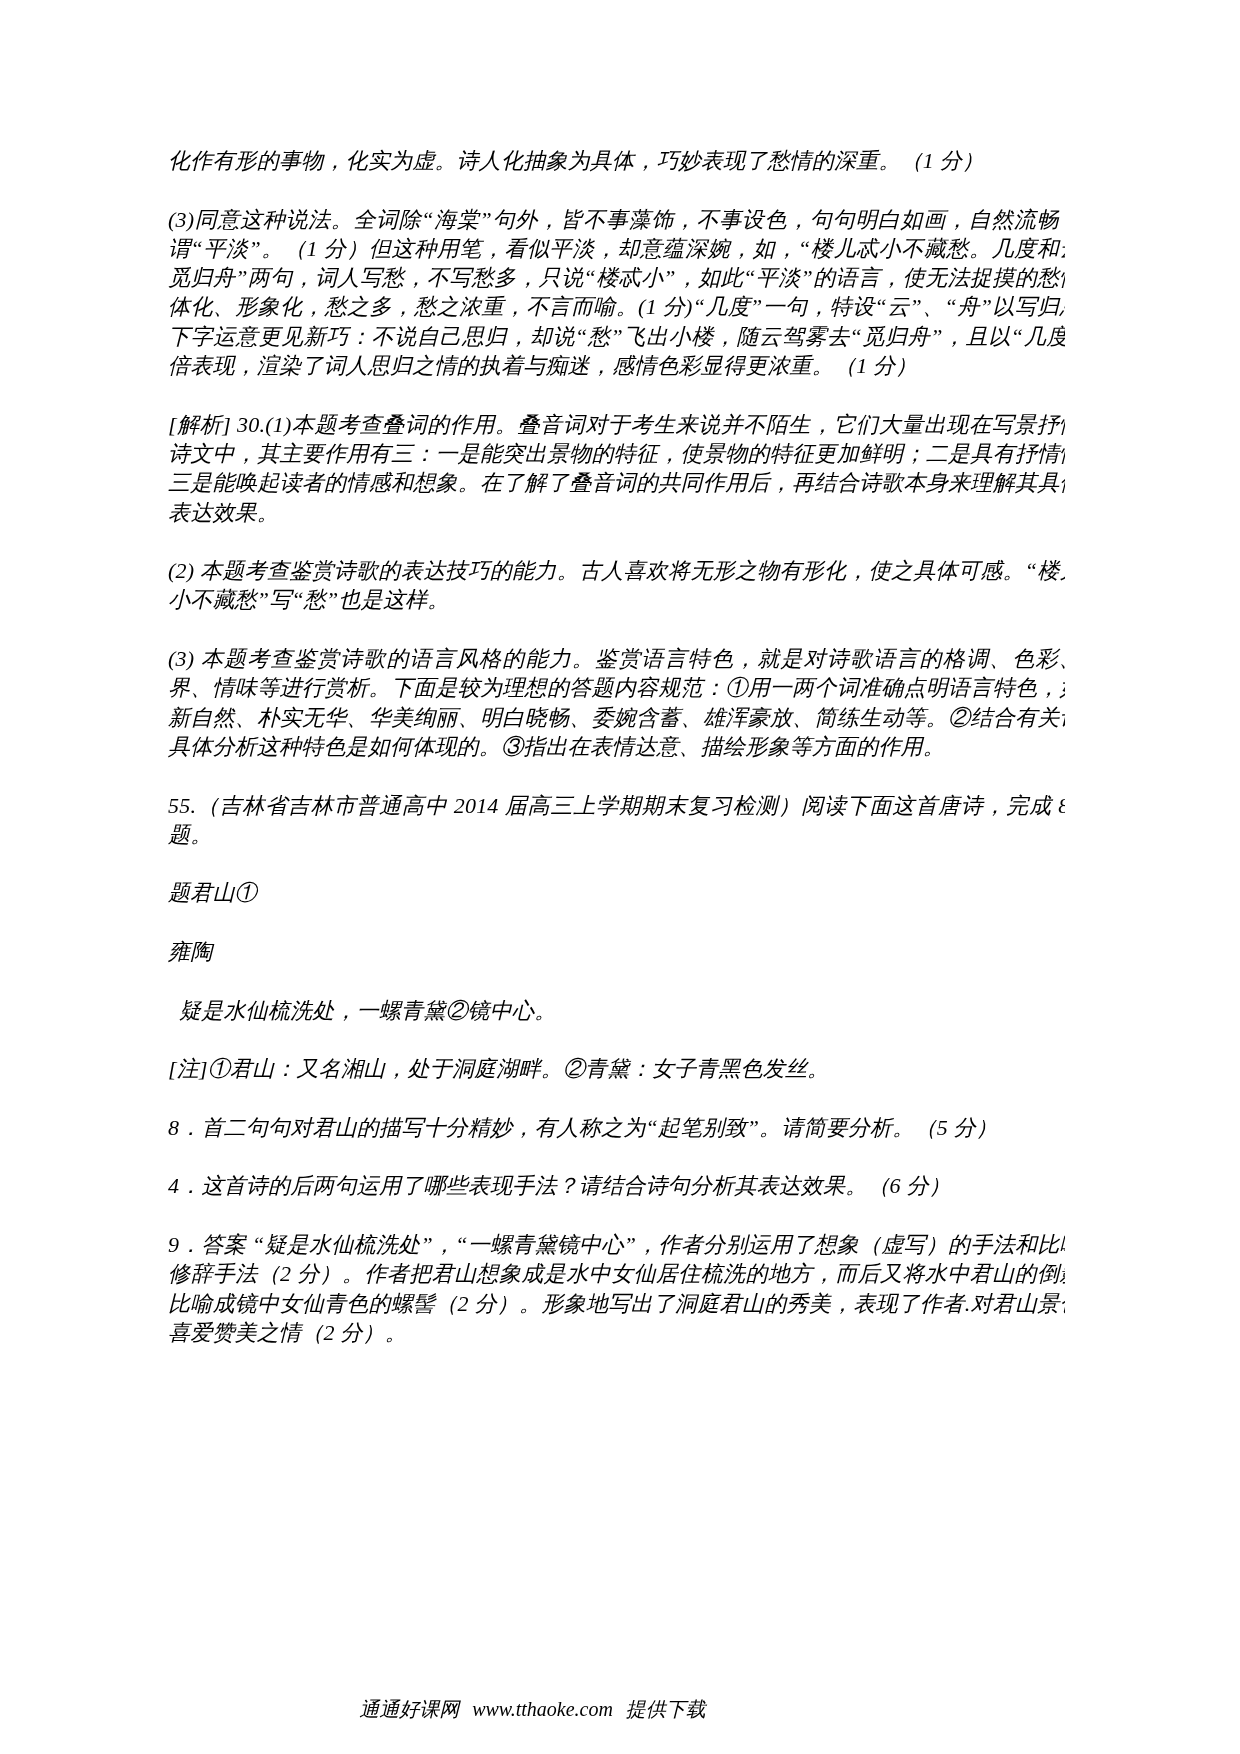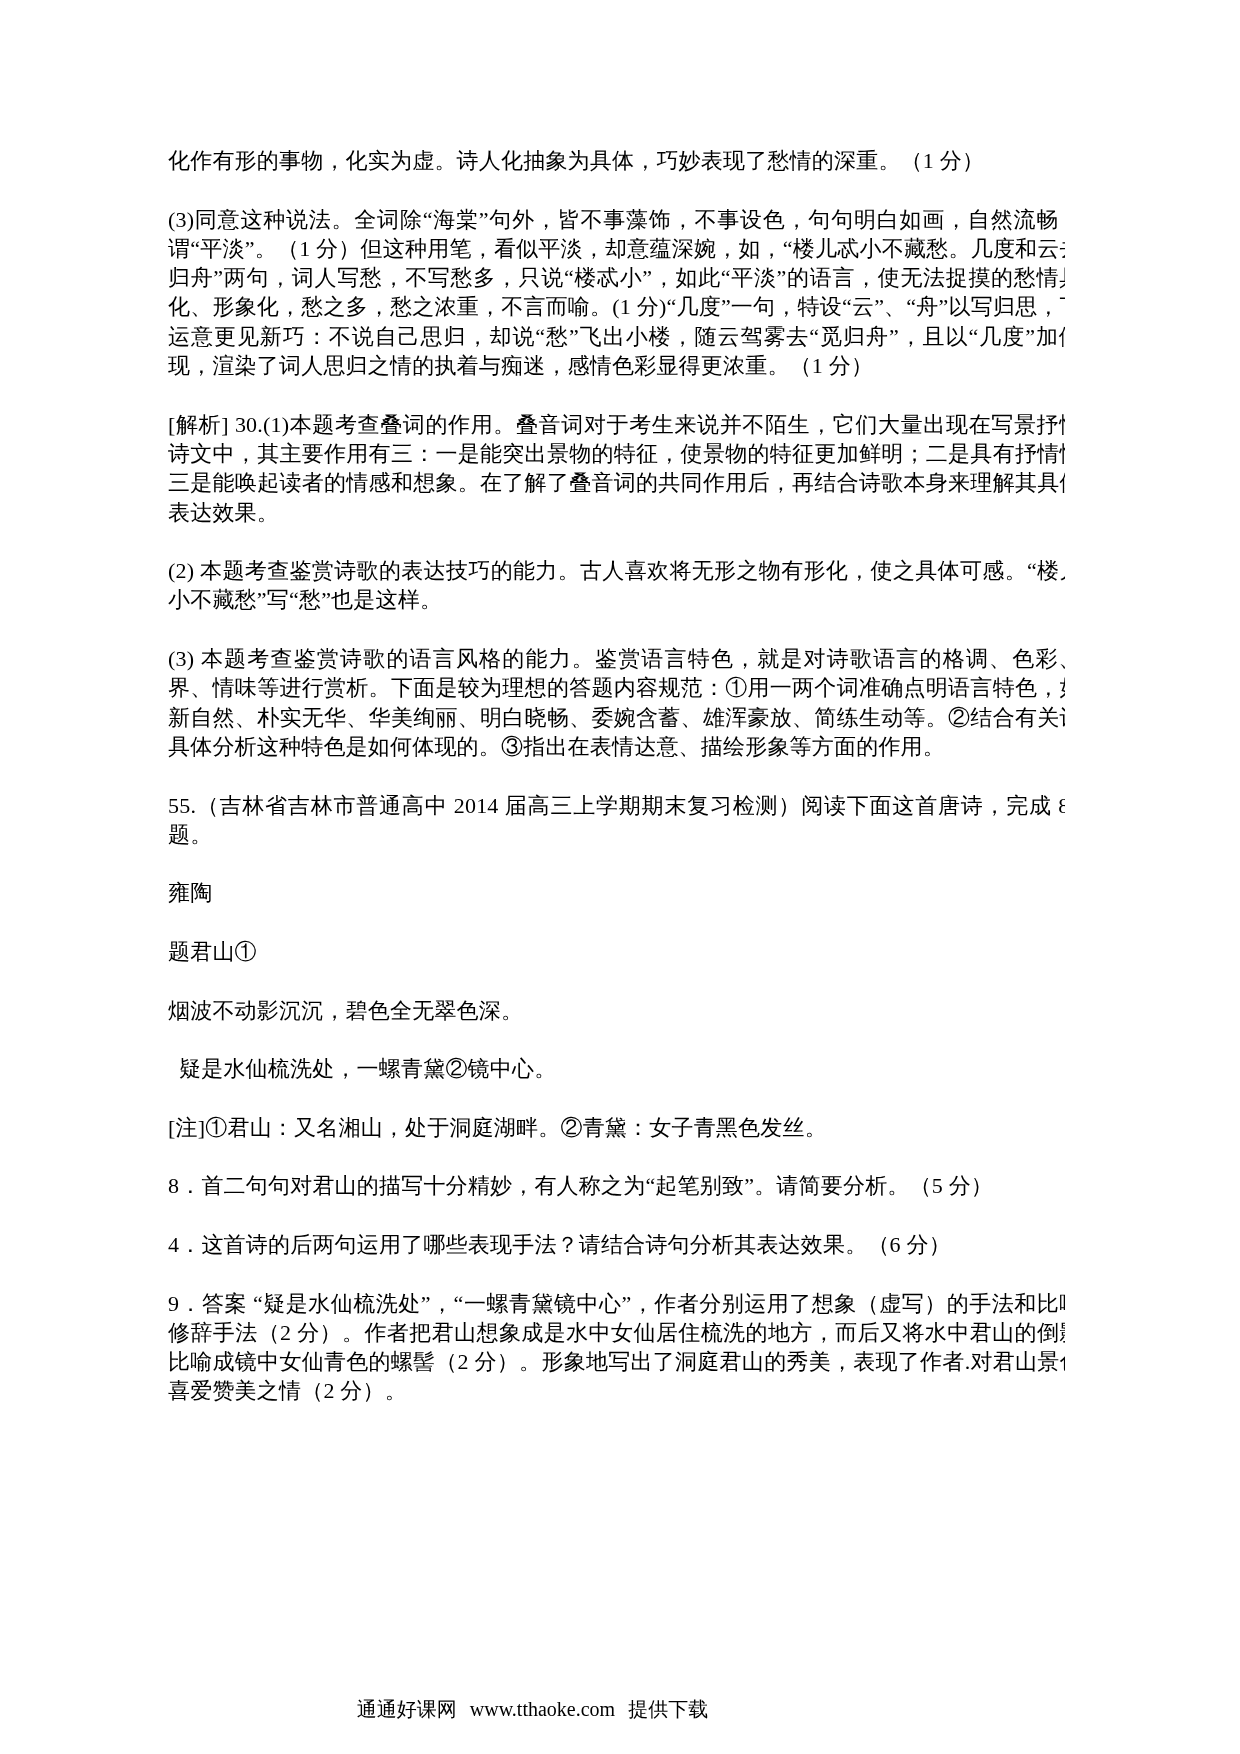--- a/index.html
+++ b/index.html
@@ -8,20 +8,21 @@
     background: #ffffff;
   }
   .page {
     position: relative;
     width: 1065px;
     height: 1754px;
     background: #ffffff;
     color: #000000;
     font-family: "Liberation Serif", "DejaVu Serif", serif;
     overflow: hidden;
+    font-style: italic;
   }
   .doc-body {
     position: absolute;
     left: 168px;
     top: 146px;
     width: 936px;
     font-size: 22px;
     line-height: 29.3px;
     text-align: justify;
     letter-spacing: 0.2px;
@@ -56,23 +57,22 @@
 
 <div class="page">
 
   <main class="doc-body">
     <p>化作有形的事物，化实为虚。诗人化抽象为具体，巧妙表现了愁情的深重。（1 分）</p>
     <p>(3)同意这种说法。全词除“海棠”句外，皆不事藻饰，不事设色，句句明白如画，自然流畅，可谓“平淡”。（1 分）但这种用笔，看似平淡，却意蕴深婉，如，“楼儿忒小不藏愁。几度和云去觅归舟”两句，词人写愁，不写愁多，只说“楼忒小”，如此“平淡”的语言，使无法捉摸的愁情具体化、形象化，愁之多，愁之浓重，不言而喻。(1 分)“几度”一句，特设“云”、“舟”以写归思，下字运意更见新巧：不说自己思归，却说“愁”飞出小楼，随云驾雾去“觅归舟”，且以“几度”加倍表现，渲染了词人思归之情的执着与痴迷，感情色彩显得更浓重。（1 分）</p>
     <p>[解析] 30.(1)本题考查叠词的作用。叠音词对于考生来说并不陌生，它们大量出现在写景抒情的诗文中，其主要作用有三：一是能突出景物的特征，使景物的特征更加鲜明；二是具有抒情性；三是能唤起读者的情感和想象。在了解了叠音词的共同作用后，再结合诗歌本身来理解其具体的表达效果。</p>
     <p>(2) 本题考查鉴赏诗歌的表达技巧的能力。古人喜欢将无形之物有形化，使之具体可感。“楼儿忒小不藏愁”写“愁”也是这样。</p>
     <p>(3) 本题考查鉴赏诗歌的语言风格的能力。鉴赏语言特色，就是对诗歌语言的格调、色彩、境界、情味等进行赏析。下面是较为理想的答题内容规范：①用一两个词准确点明语言特色，如清新自然、朴实无华、华美绚丽、明白晓畅、委婉含蓄、雄浑豪放、简练生动等。②结合有关诗句具体分析这种特色是如何体现的。③指出在表情达意、描绘形象等方面的作用。</p>
     <p>55.（吉林省吉林市普通高中 2014 届高三上学期期末复习检测）阅读下面这首唐诗，完成 8～9 题。</p>
+    <p>题君山①</p>
     <p>雍陶</p>
-    <p>题君山①</p>
-    <p>烟波不动影沉沉，碧色全无翠色深。</p>
     <p class="indent-slight">疑是水仙梳洗处，一螺青黛②镜中心。</p>
     <p>[注]①君山：又名湘山，处于洞庭湖畔。②青黛：女子青黑色发丝。</p>
     <p>8．首二句句对君山的描写十分精妙，有人称之为“起笔别致”。请简要分析。（5 分）</p>
     <p>4．这首诗的后两句运用了哪些表现手法？请结合诗句分析其表达效果。（6 分）</p>
     <p>9．答案 “疑是水仙梳洗处”，“一螺青黛镜中心”，作者分别运用了想象（虚写）的手法和比喻的修辞手法（2 分）。作者把君山想象成是水中女仙居住梳洗的地方，而后又将水中君山的倒影，比喻成镜中女仙青色的螺髻（2 分）。形象地写出了洞庭君山的秀美，表现了作者.对君山景色的喜爱赞美之情（2 分）。</p>
   </main>
 
   <footer class="page-footer">
     <span class="footer-site">通通好课网</span><span class="footer-url">www.tthaoke.com</span><span class="footer-label">提供下载</span>
   </footer>

